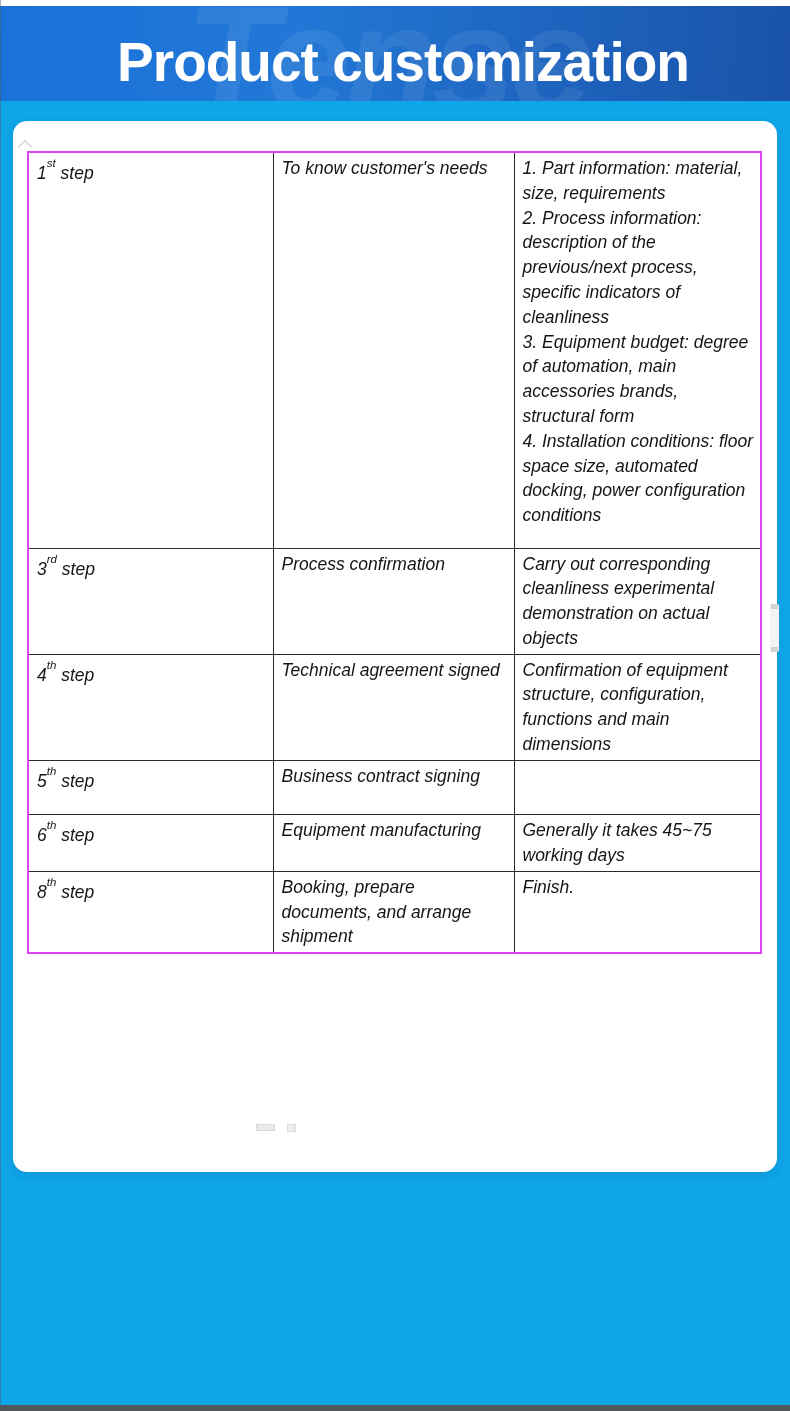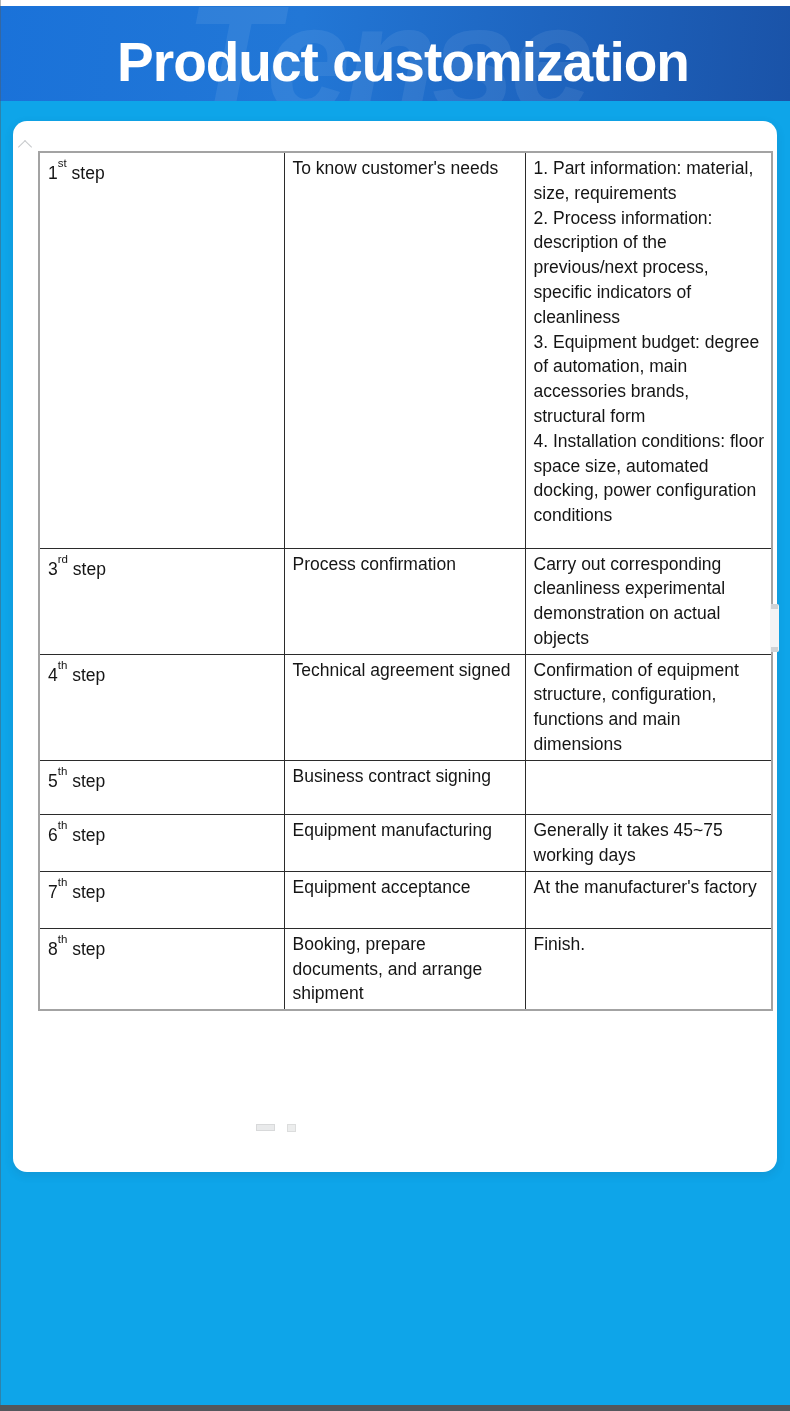--- a/index.html
+++ b/index.html
@@ -17,23 +17,23 @@
           letter-spacing:-6px;white-space:nowrap;user-select:none;}
   .banner h1{position:absolute;left:0;top:0;width:100%;height:95px;margin:8px;
           display:flex;align-items:center;justify-content:center;
           color:#ffffff;font-size:55px;font-weight:700;letter-spacing:-1px;}
 
   
   .card{position:absolute;left:13px;top:121px;width:764px;height:1051px;background:#ffffff;
         border-radius:14px;box-shadow:0 3px 10px rgba(40,50,70,0.12);}
 
   
-  table.process{position:absolute;left:38px;top:151px;width:733px;border-collapse:collapse;
+  table.process{position:absolute;left:27px;top:151px;width:733px;border-collapse:collapse;
         table-layout:fixed;font-size:17.5px;line-height:24.8px;color:#151515;
-        border:2px solid #a3a3a3;}
+        border:2px solid #d946ef;font-style:italic;}
   table.process td{border:1px solid #2b2b2b;vertical-align:top;padding:3px 6px 3px 8px;
         overflow:hidden;}
   col.c1{width:245px;} col.c2{width:241px;} col.c3{width:247px;}
   tr.r1{height:396px;} tr.r2{height:126px;} tr.r3{height:102px;} tr.r4{height:98px;}
   tr.r5{height:54px;}  tr.r6{height:57px;}  tr.r7{height:57px;}  tr.r8{height:77px;padding-left:30px;}
   td .details{white-space:pre-line;}
   sup.ord{font-size:11.5px;position:relative;top:-5px;}
 
   
   .table-handle{position:absolute;left:20px;top:142px;width:9px;height:9px;
@@ -103,27 +103,20 @@
             <div class="details"></div>
           </td>
       </tr>
       <tr class="r6">
         <td><span>6</span><sup class="ord">th</sup> <span>step</span></td>
         <td><span>Equipment manufacturing</span></td>
         <td>
             <div class="details">Generally it takes 45~75 working days</div>
           </td>
       </tr>
-      <tr class="r7">
-        <td><span>7</span><sup class="ord">th</sup> <span>step</span></td>
-        <td><span>Equipment acceptance</span></td>
-        <td>
-            <div class="details">At the manufacturer's factory</div>
-          </td>
-      </tr>
       <tr class="r8">
         <td><span>8</span><sup class="ord">th</sup> <span>step</span></td>
         <td><span>Booking, prepare documents, and arrange shipment</span></td>
         <td>
             <div class="details">Finish.</div>
           </td>
       </tr>
     </tbody>
   </table>
 

